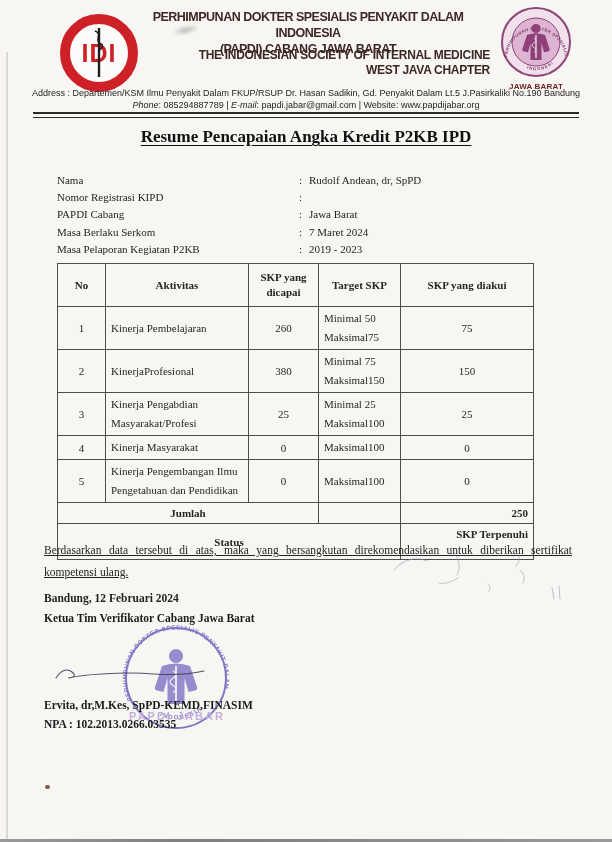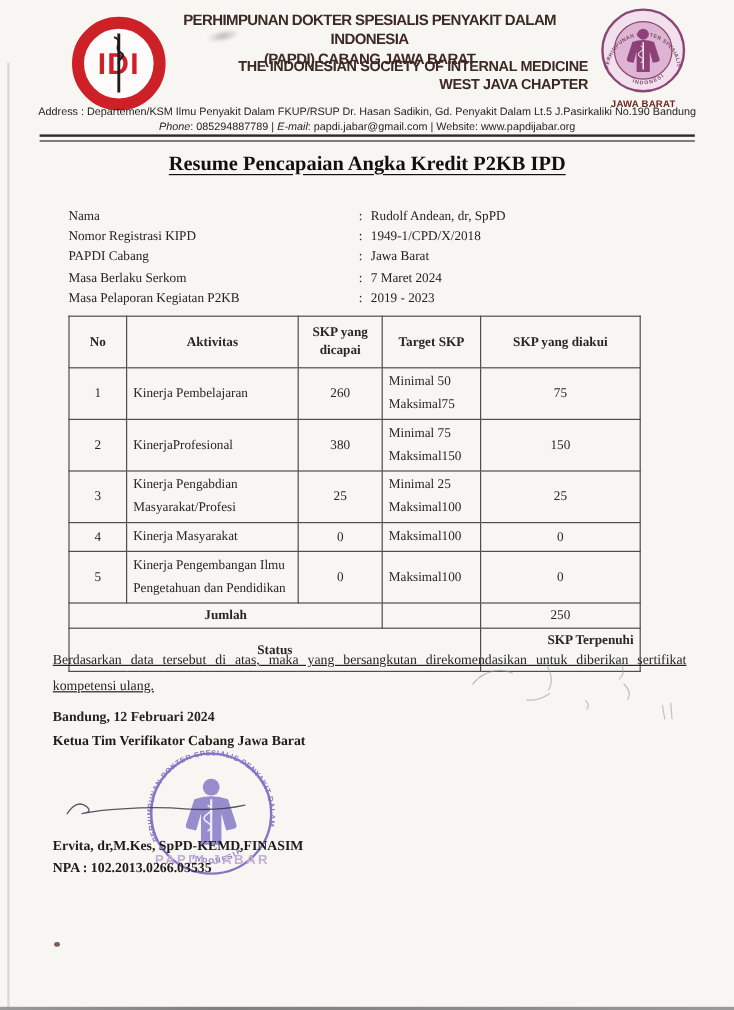--- a/index.html
+++ b/index.html
@@ -45,21 +45,21 @@
   td,th{border:1px solid #4e4e4e;padding:2px 5px;vertical-align:middle;overflow:hidden;}
   th{font-weight:bold;text-align:center;line-height:15px;height:38px;}
   .c-no{text-align:center;width:48px;}
   .c-akt{text-align:left;line-height:19px;}
   .c-dic{text-align:center;}
   .c-tgt{text-align:left;}
   .c-tgt .tline{line-height:19px;}
   .c-dia{text-align:center;}
   tr.sum-row{height:21px;}
   .sum-label{text-align:center;font-weight:bold;}
-  .sum-value{text-align:center;font-weight:normal;}
+  .sum-value{text-align:right;font-weight:bold;}
   tr.status-row{height:36px;}
   .status-label{text-align:center;font-weight:bold;}
   .status-value{text-align:right;font-weight:bold;vertical-align:top;padding-top:4px;}
 
   
   .recommendation{left:44px;top:540px;width:528px;font-size:11.5px;line-height:21.5px;
                   text-align:justify;color:#242424;text-decoration:underline;}
   .place-date{left:44px;top:592px;font-size:11.5px;color:#242424;font-weight:bold;}
   .sign-title{left:44px;top:612px;font-size:11.5px;font-weight:bold;color:#1c1c1c;}
   .stamp{left:116px;top:620px;width:120px;height:120px;opacity:.92;}
@@ -131,21 +131,20 @@
 
   <div class="abs fields">
       <div class="field-row">
         <span class="f-label">Nama</span>
         <span class="f-colon">:</span>
         <span class="f-value">Rudolf Andean, dr, SpPD</span>
       </div>
       <div class="field-row">
         <span class="f-label">Nomor Registrasi KIPD</span>
         <span class="f-colon">:</span>
-        <span class="f-value">1949-1/CPD/X/2018</span>
       </div>
       <div class="field-row">
         <span class="f-label">PAPDI Cabang</span>
         <span class="f-colon">:</span>
         <span class="f-value">Jawa Barat</span>
       </div>
       <div class="field-row">
         <span class="f-label">Masa Berlaku Serkom</span>
         <span class="f-colon">:</span>
         <span class="f-value">7 Maret 2024</span>

